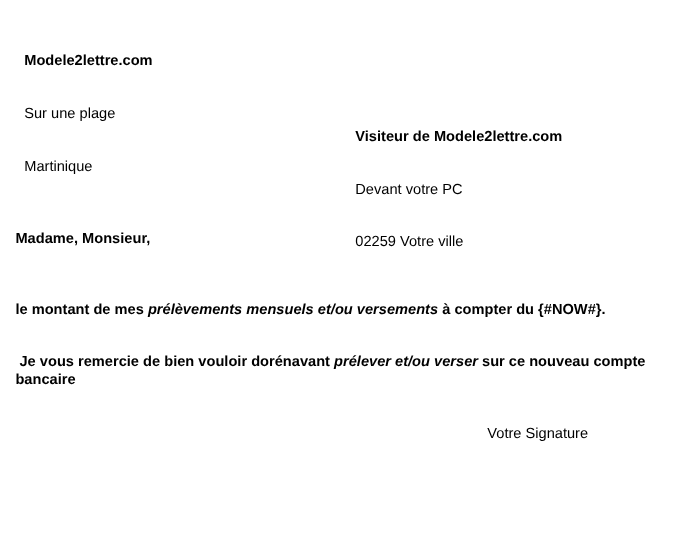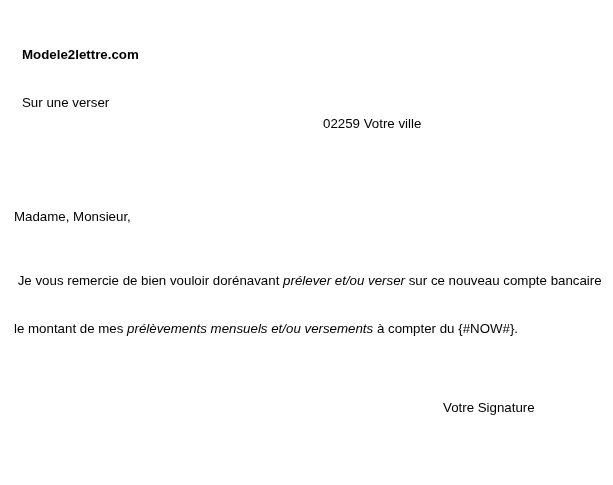--- a/index.html
+++ b/index.html
@@ -41,60 +41,64 @@
     position: absolute;
     left: 14px;
     top: 209px;
     width: 592px;
     font-size: 13.3px;
     line-height: 16px;
   }
   .body-text p {
     margin: 0 0 16px 0;
     white-space: pre-wrap;
+    font-weight: bold;
   }
   .body-text p.para-instruction {
     margin-bottom: 10px;
   }
   .para-instruction .line {
     display: block;
     white-space: pre-wrap;
   }
   .italic {
     font-style: italic;
   }
   .signature {
     position: absolute;
     left: 443px;
-    top: 400px;
+    top: 386px;
     font-size: 13.3px;
     line-height: 16px;
     text-align: right;
   }
 </style>
 </head>
 <body>
 
 <div class="page">
 
   <div class="address sender">
     <div class="name">Modele2lettre.com</div>
-    <div class="line">Sur une verser</div>
+    <div class="line">Sur une plage</div>
+    <div class="line">Martinique</div>
   </div>
 
   <div class="address recipient">
+    <div class="name">Visiteur de Modele2lettre.com</div>
+    <div class="line">Devant votre PC</div>
     <div class="line">02259 Votre ville</div>
   </div>
 
   <div class="body-text">
     <p>Madame, Monsieur,</p>
 
 
     <p class="para-instruction">
+      <span class="line"><span>le montant de mes </span><span class="italic">prélèvements mensuels et/ou versements</span><span> à compter du {#NOW#}.</span></span>
       <span class="line"><span> Je vous remercie de bien vouloir dorénavant </span><span class="italic">prélever et/ou verser</span><span> sur ce nouveau compte bancaire</span></span>
-      <span class="line"><span>le montant de mes </span><span class="italic">prélèvements mensuels et/ou versements</span><span> à compter du {#NOW#}.</span></span>
     </p>
 
   </div>
 
   <div class="signature">Votre Signature</div>
 
 </div>
 
 </body></html>

